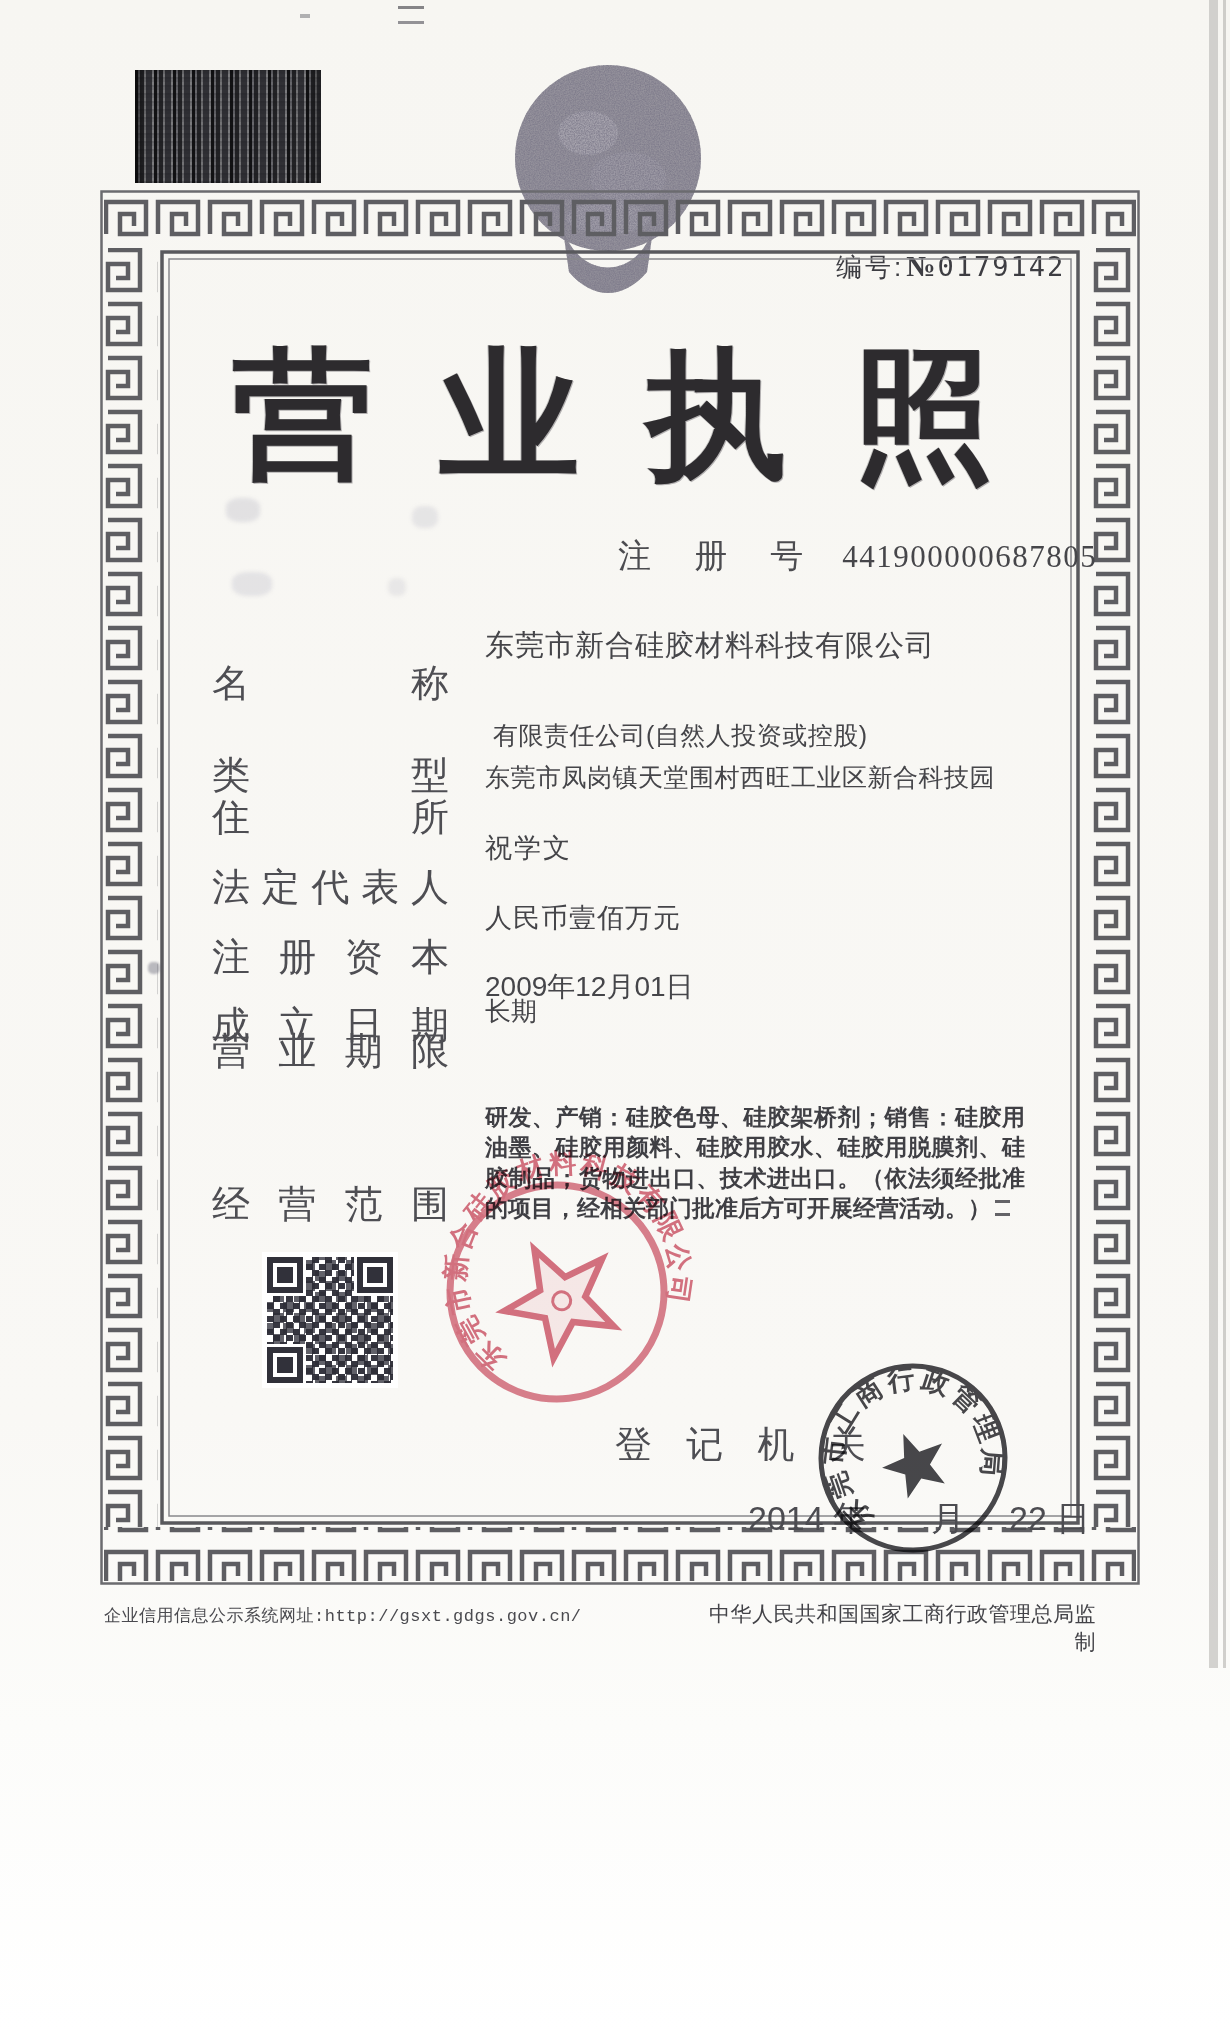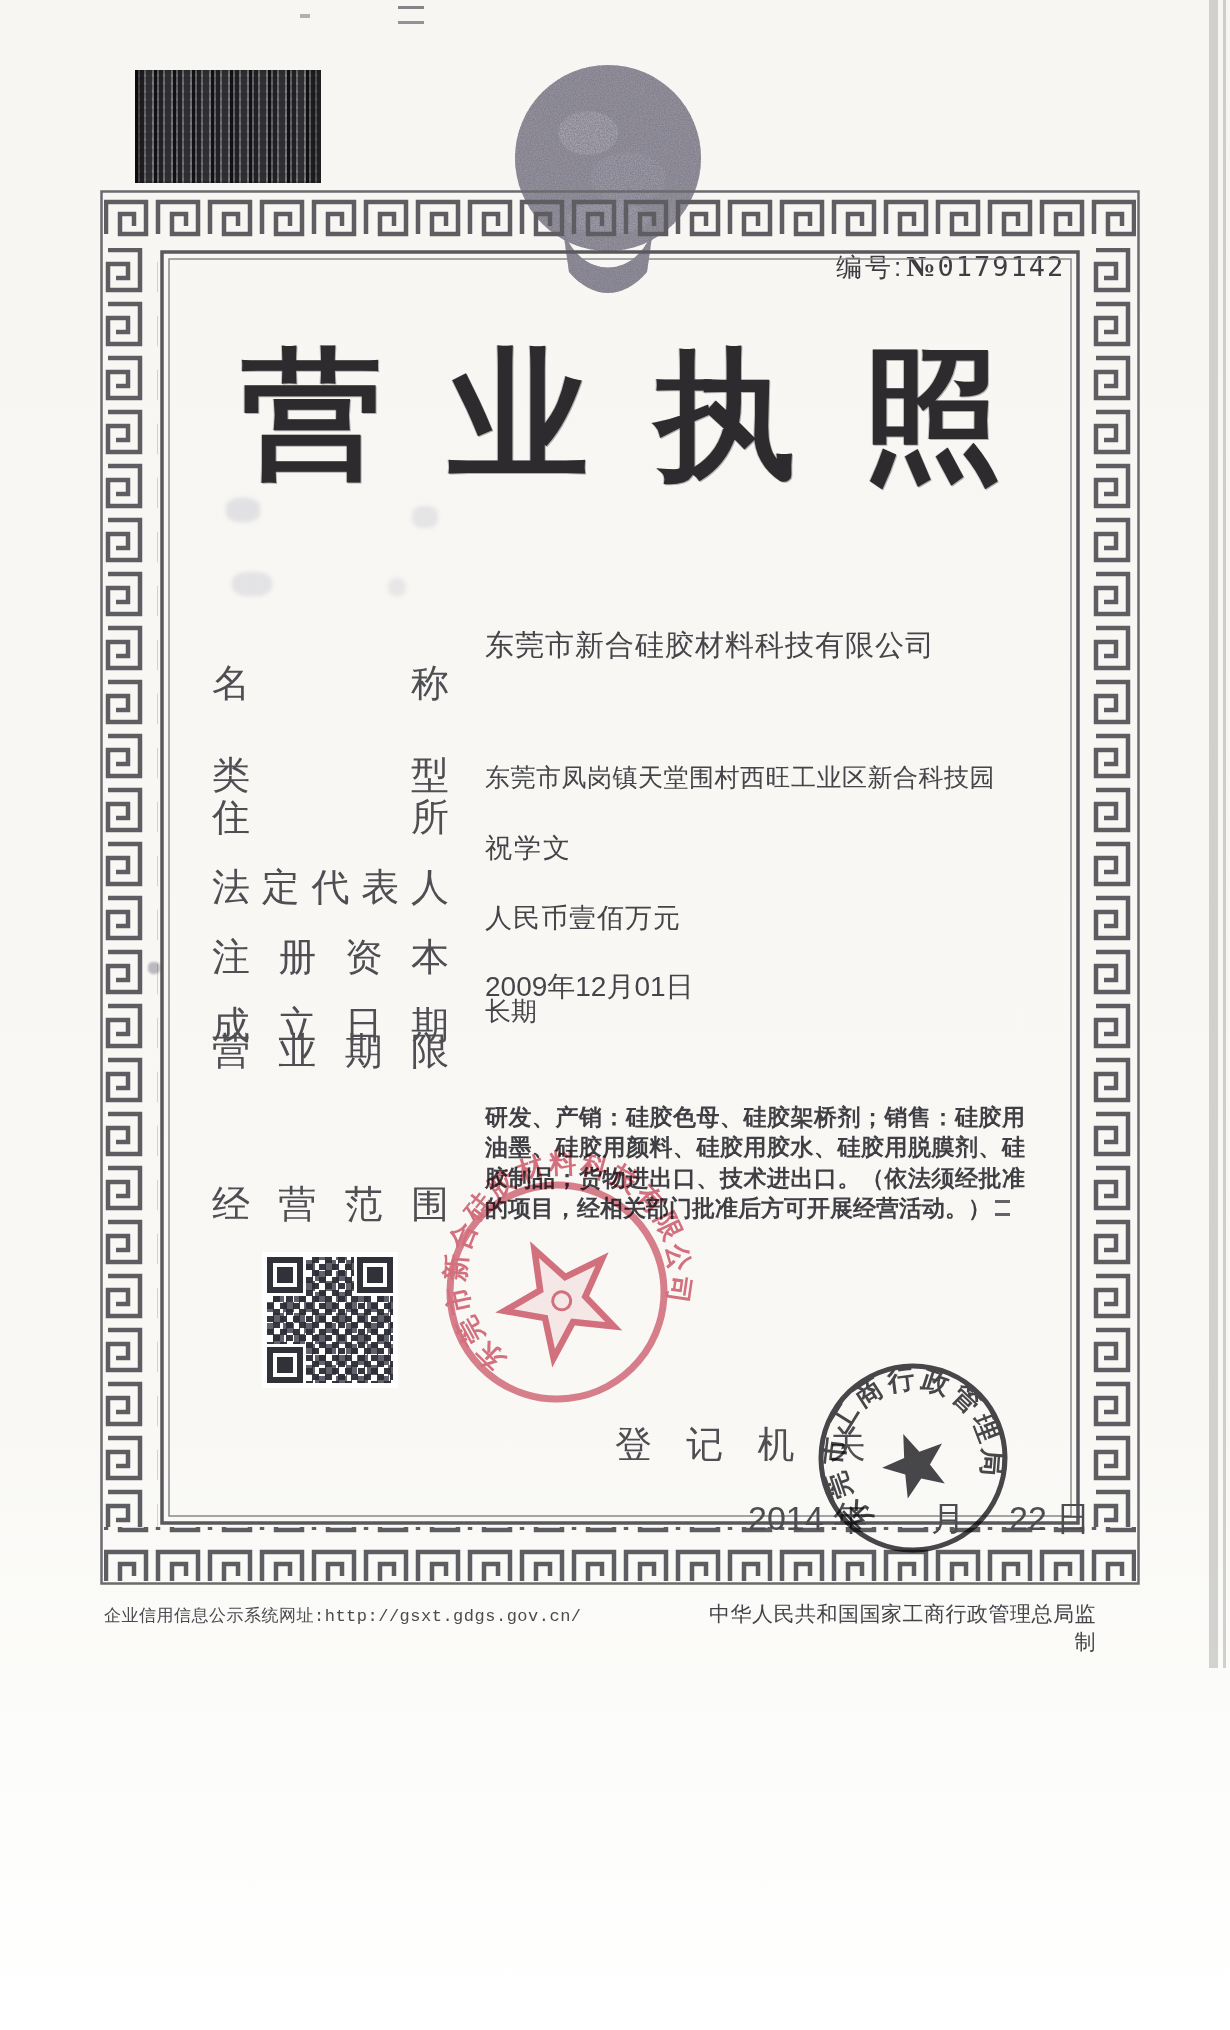--- a/index.html
+++ b/index.html
@@ -42,21 +42,21 @@
   .serial{position:absolute;left:836px;top:250px;display:flex;align-items:baseline;gap:2px;color:#3d3d42;}
   .serial .pre{font-size:26px;letter-spacing:3px;}
   .serial .nosym{font-size:29px;font-weight:bold;font-family:"Liberation Serif","DejaVu Serif",serif;}
   .serial .num{font-size:27px;font-family:"DejaVu Sans Mono","Liberation Mono",monospace;letter-spacing:2px;}
 
   
   .gk-border{position:absolute;left:100px;top:190px;}
 
   
   .title{
-    position:absolute;left:149px;top:322px;width:960px;margin:0;text-align:center;
+    position:absolute;left:140px;top:322px;width:960px;margin:0;text-align:center;
     font-size:140px;font-weight:900;letter-spacing:14px;color:#2d2b2e;
     text-shadow:1px 1px 0 rgba(95,92,98,.45), -1px 0 0 rgba(80,78,84,.3);
     font-family:"Liberation Sans","DejaVu Sans",sans-serif;white-space:nowrap;
   }
 
   
   .regno{position:absolute;left:618px;top:534px;display:flex;align-items:baseline;}
   .regno .lbl{font-size:33px;letter-spacing:17px;color:#4c4c50;}
   .regno .val{font-size:31px;margin-left:22px;letter-spacing:1.5px;color:#46464a;
     font-family:"Liberation Serif","DejaVu Serif",serif;}
@@ -160,27 +160,32 @@
     <rect x="4" y="4" width="1032" height="54" fill="url(#gkh)"></rect>
     <rect x="4" y="1337" width="1032" height="54" fill="url(#gkh)"></rect>
     <rect x="4" y="58" width="54" height="1279" fill="url(#gkv)"></rect>
     <rect x="982" y="58" width="54" height="1279" fill="url(#gkv)"></rect>
     <rect x="62" y="62" width="916" height="1271" fill="none" stroke="#59595d" stroke-width="3.5"></rect>
     <rect x="69" y="69" width="902" height="1257" fill="none" stroke="#88888c" stroke-width="1.5"></rect>
   </svg>
 
   <h1 class="title">营 业 执 照</h1>
 
+  <div class="regno">
+    <span class="lbl">注 册 号</span>
+    <span class="val">441900000687805</span>
+  </div>
 
   <div class="row r1">
     <span class="flabel">名称</span>
     <span class="fvalue">东莞市新合硅胶材料科技有限公司</span>
   </div>
   <div class="row r2">
     <span class="flabel">类型</span>
+    <span class="fvalue">有限责任公司(自然人投资或控股)</span>
   </div>
   <div class="row r3">
     <span class="flabel">住所</span>
     <span class="fvalue">东莞市凤岗镇天堂围村西旺工业区新合科技园</span>
   </div>
   <div class="row r4">
     <span class="flabel">法定代表人</span>
     <span class="fvalue">祝学文</span>
   </div>
   <div class="row r5">

